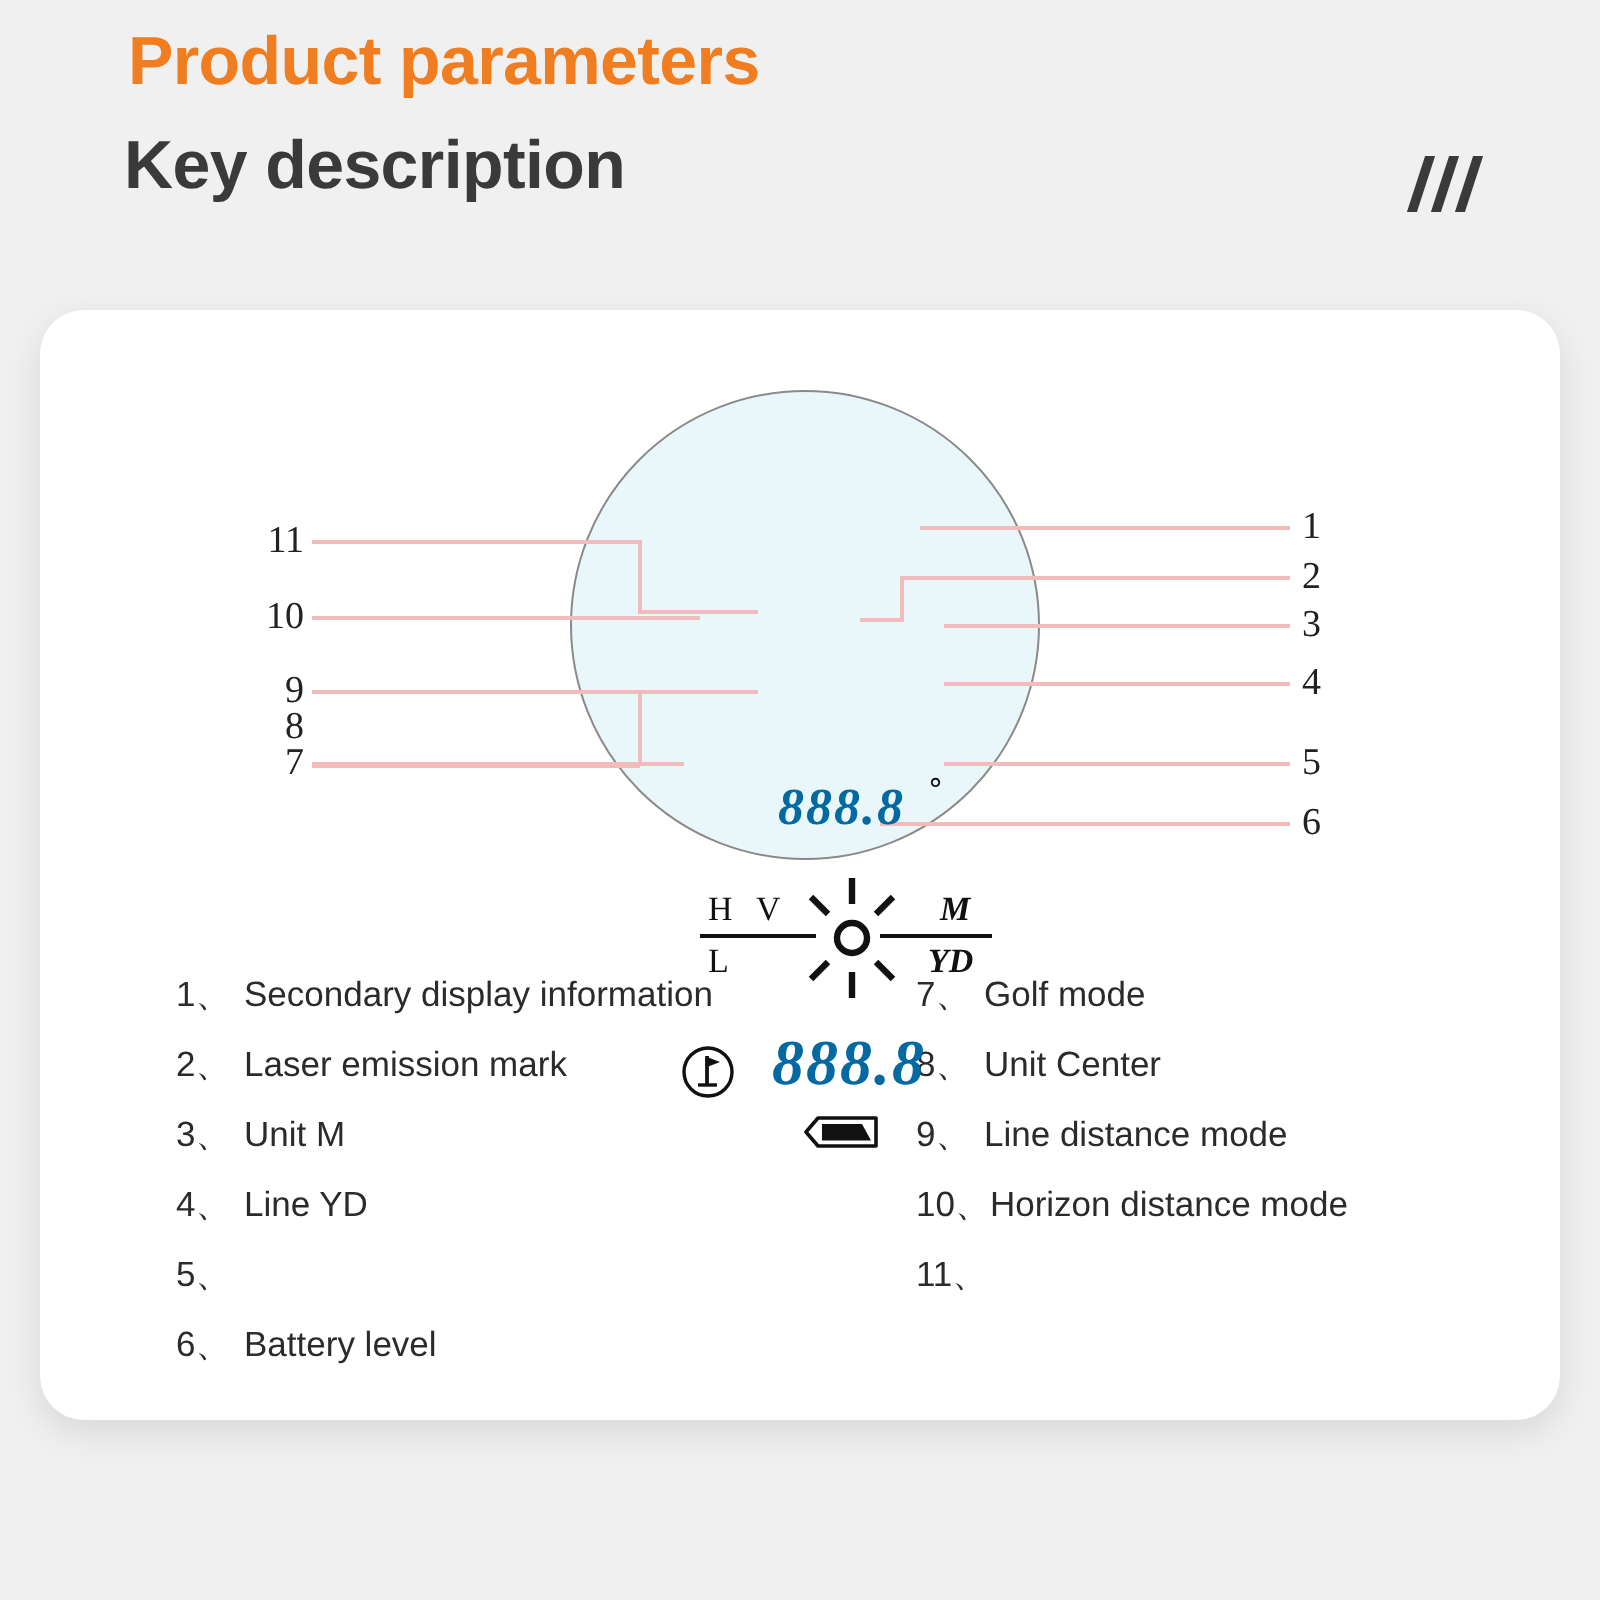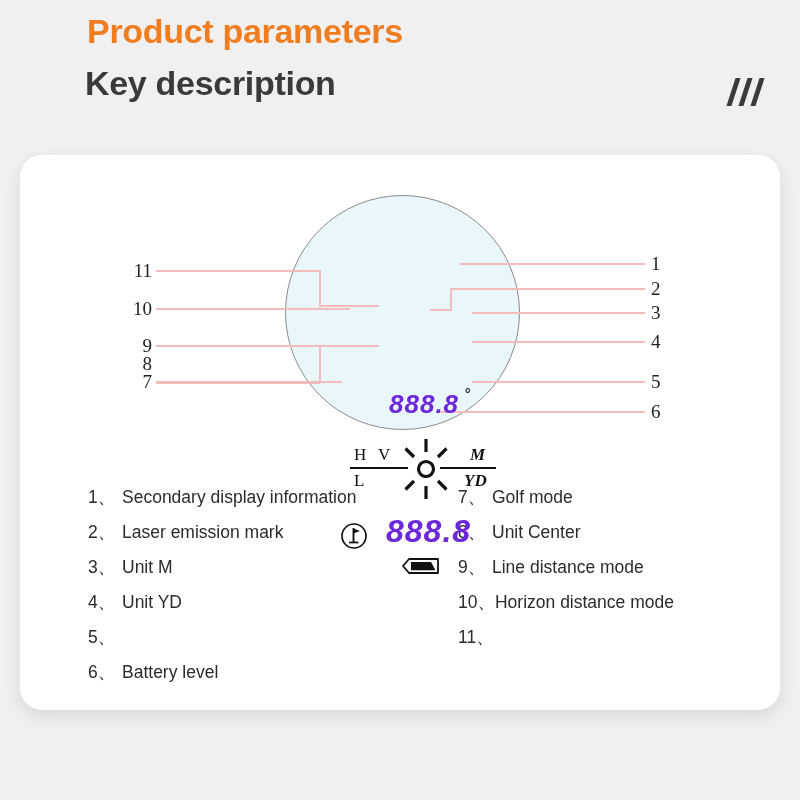--- a/index.html
+++ b/index.html
@@ -14,21 +14,20 @@
     overflow: hidden;
     position: relative;
   }
 
   
   #header {
     position: absolute;
     left: 0; top: 0;
     width: 712px;
     height: 150px;
-    margin-left: 23px;
   }
   #title-main {
     position: absolute;
     left: 64px;
     top: 12px;
     font-size: 34px;
     font-weight: bold;
     color: #f07e20;
     letter-spacing: -0.3px;
     white-space: nowrap;
@@ -115,24 +114,24 @@
     font-size: 19px;
     color: #222;
     line-height: 1;
   }
   .callout-left  { text-align: right; width: 40px; }
   .callout-right { text-align: left;  width: 40px; }
 
   
   .lcd-digits {
     position: absolute;
-    font-family: Liberation Sans, sans-serif;
+    font-family: Liberation Serif, serif;
     font-weight: bold;
     font-style: italic;
-    color: #6d28d9;
+    color: #0369a1;
     letter-spacing: 1px;
     line-height: 1;
     white-space: nowrap;
   }
   #lcd-secondary {
     left: 369px;
     top: 236px;
     font-size: 26px;
   }
   #lcd-degree {
@@ -394,21 +393,21 @@
       <div class="legend-item">
         <span class="num">2、</span>
         <span class="txt">Laser emission mark</span>
       </div>
       <div class="legend-item">
         <span class="num">3、</span>
         <span class="txt">Unit M</span>
       </div>
       <div class="legend-item">
         <span class="num">4、</span>
-        <span class="txt">Unit YD</span>
+        <span class="txt">Line YD</span>
       </div>
       <div class="legend-item">
         <span class="num">5、</span>
       </div>
       <div class="legend-item">
         <span class="num">6、</span>
         <span class="txt">Battery level</span>
       </div>
     </div>
 

